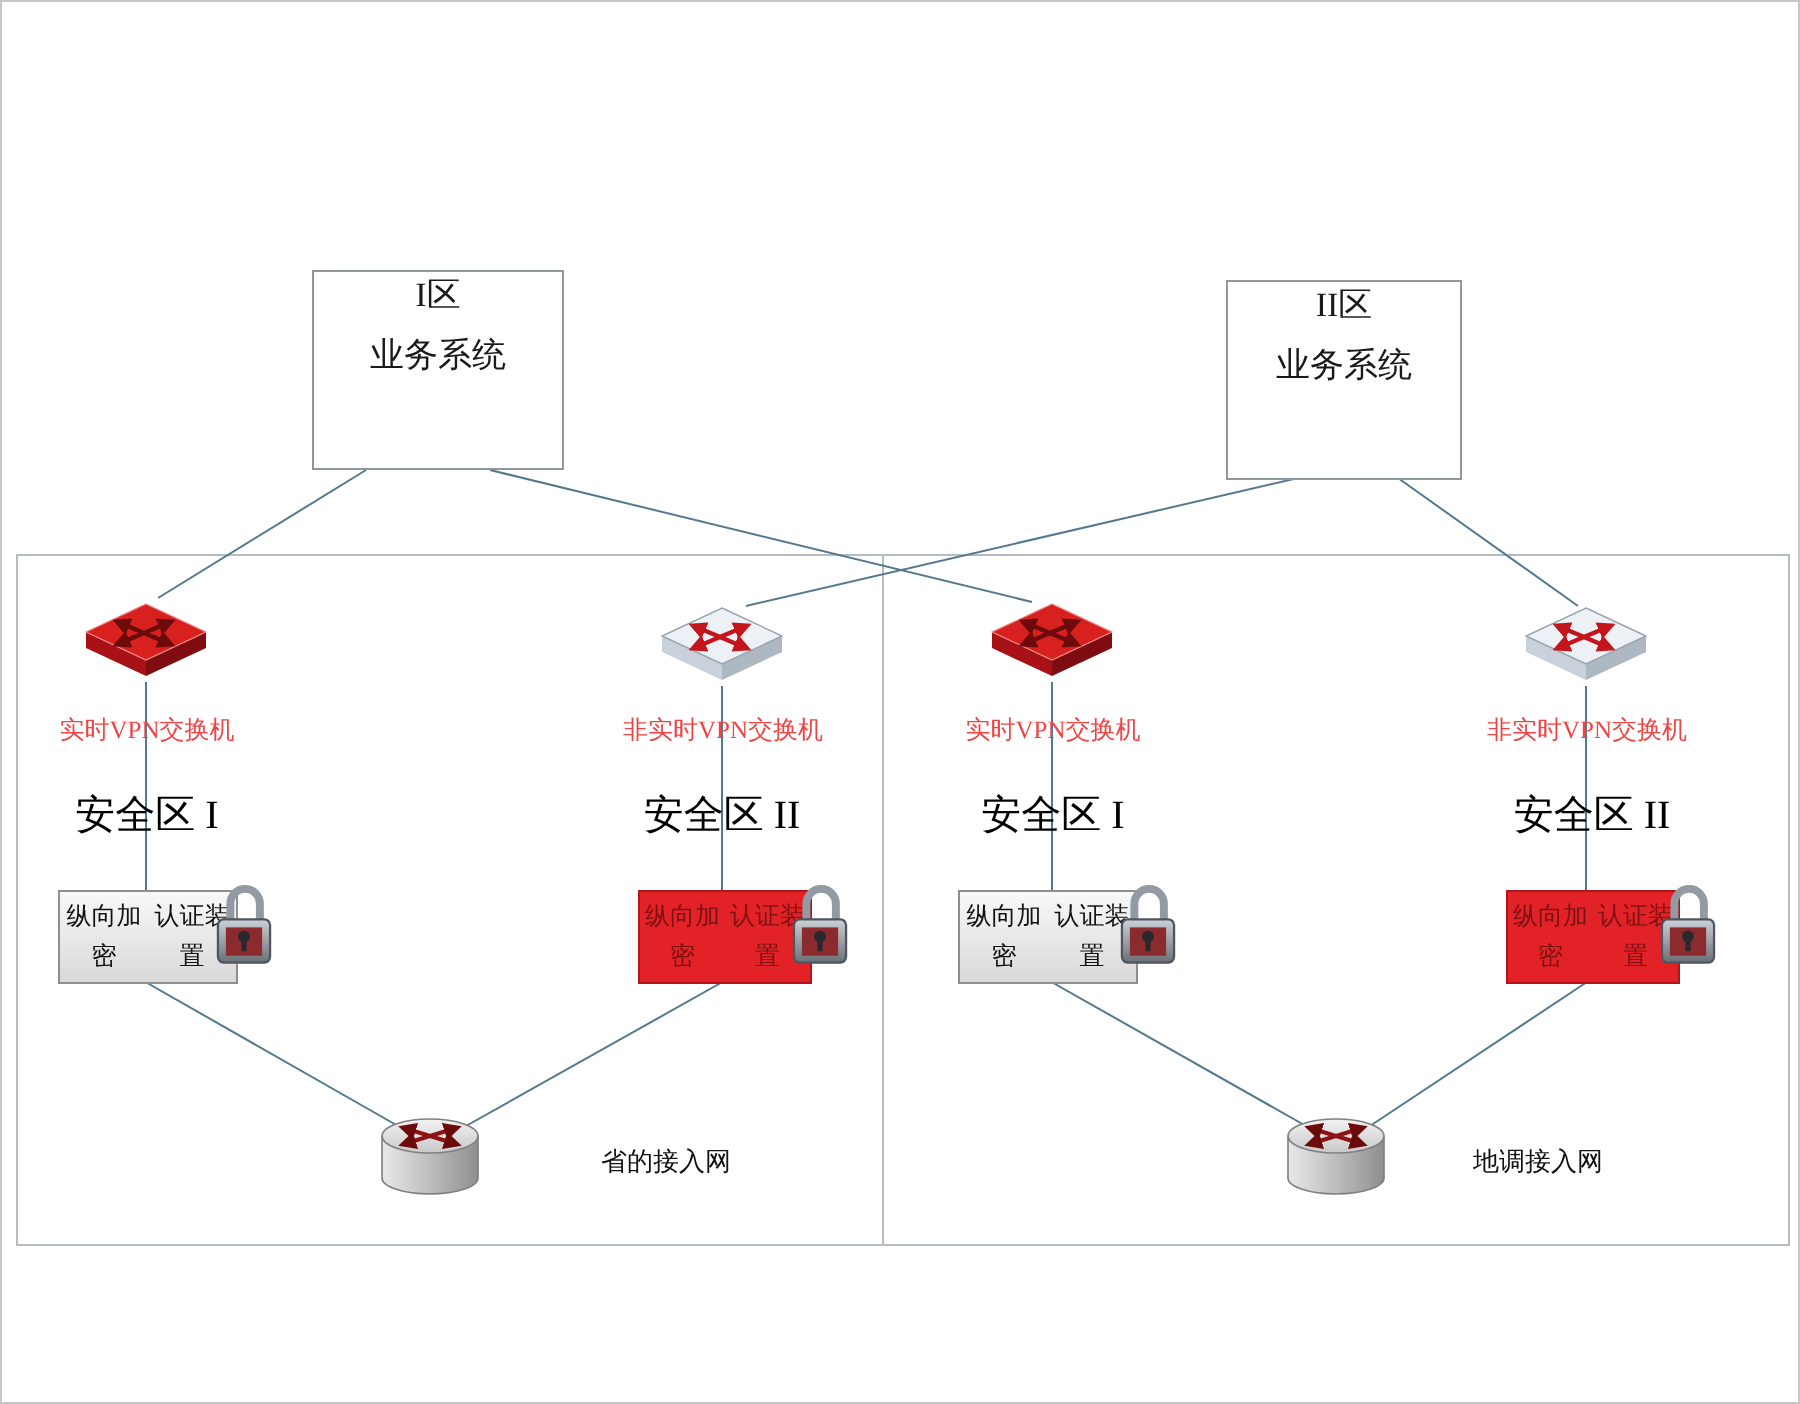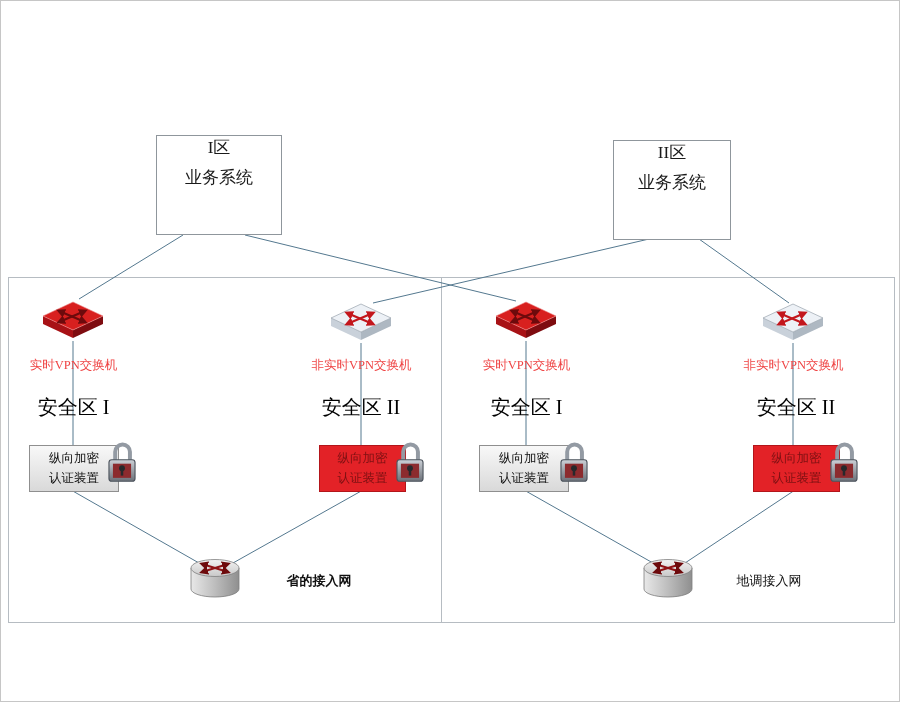--- a/index.html
+++ b/index.html
@@ -27,31 +27,31 @@
   .lock{width:34px;height:48px;z-index:4;}
   .lk1{left:104px;top:437px;} .lk2{left:392px;top:437px;}
   .lk3{left:556px;top:437px;} .lk4{left:826px;top:437px;}
   .label{position:absolute;z-index:3;text-align:center;font-size:12.5px;color:#ef4444;white-space:nowrap;}
   .swl1{left:5px;top:356px;width:135px;}   .swl2{left:283px;top:356px;width:155px;}
   .swl3{left:458px;top:356px;width:135px;} .swl4{left:715px;top:356px;width:155px;}
   .zone-label{position:absolute;z-index:3;text-align:center;font-size:20px;font-weight:normal;color:#000;white-space:nowrap;}
   .zl1{left:15px;top:393px;width:115px;}  .zl2{left:300px;top:393px;width:120px;}
   .zl3{left:468px;top:393px;width:115px;} .zl4{left:735px;top:393px;width:120px;}
   .enc{
-    position:absolute;z-index:3;display:flex;flex-direction:column;align-items:center;
+    position:absolute;z-index:3;display:flex;flex-direction:row;align-items:center;
     justify-content:center;font-size:12.5px;line-height:1.55;text-align:center;
   }
   .enc.white{background:linear-gradient(#f8f8f8,#d9d9d9);border:1px solid #8f8f8f;color:#111;}
   .enc.red{background:#e32227;border:1px solid #b3151a;color:#7e1113;}
   .enc1{left:28px;top:444px;width:88px;height:45px;}
   .enc2{left:318px;top:444px;width:85px;height:45px;}
   .enc3{left:478px;top:444px;width:88px;height:45px;}
   .enc4{left:752px;top:444px;width:85px;height:45px;}
   .net-label{position:absolute;z-index:3;font-size:13px;color:#111;text-align:center;white-space:nowrap;}
-  .nl1{left:278px;top:571px;width:80px;font-weight:bold;} .nl2{left:728px;top:571px;width:80px;font-family:Liberation Serif, serif;}
+  .nl1{left:292px;top:571px;width:80px;} .nl2{left:728px;top:571px;width:80px;font-family:Liberation Serif, serif;}
 </style>
 </head>
 <body>
 
 <div class="canvas">
 
   <svg width="0" height="0" style="position:absolute">
     <defs>
       <marker id="ahd" markerUnits="userSpaceOnUse" markerWidth="9" markerHeight="9" refX="6" refY="4.5" orient="auto-start-reverse">
         <path d="M0,0 L9,4.5 L0,9 Z" fill="#6d0a0c"></path>

